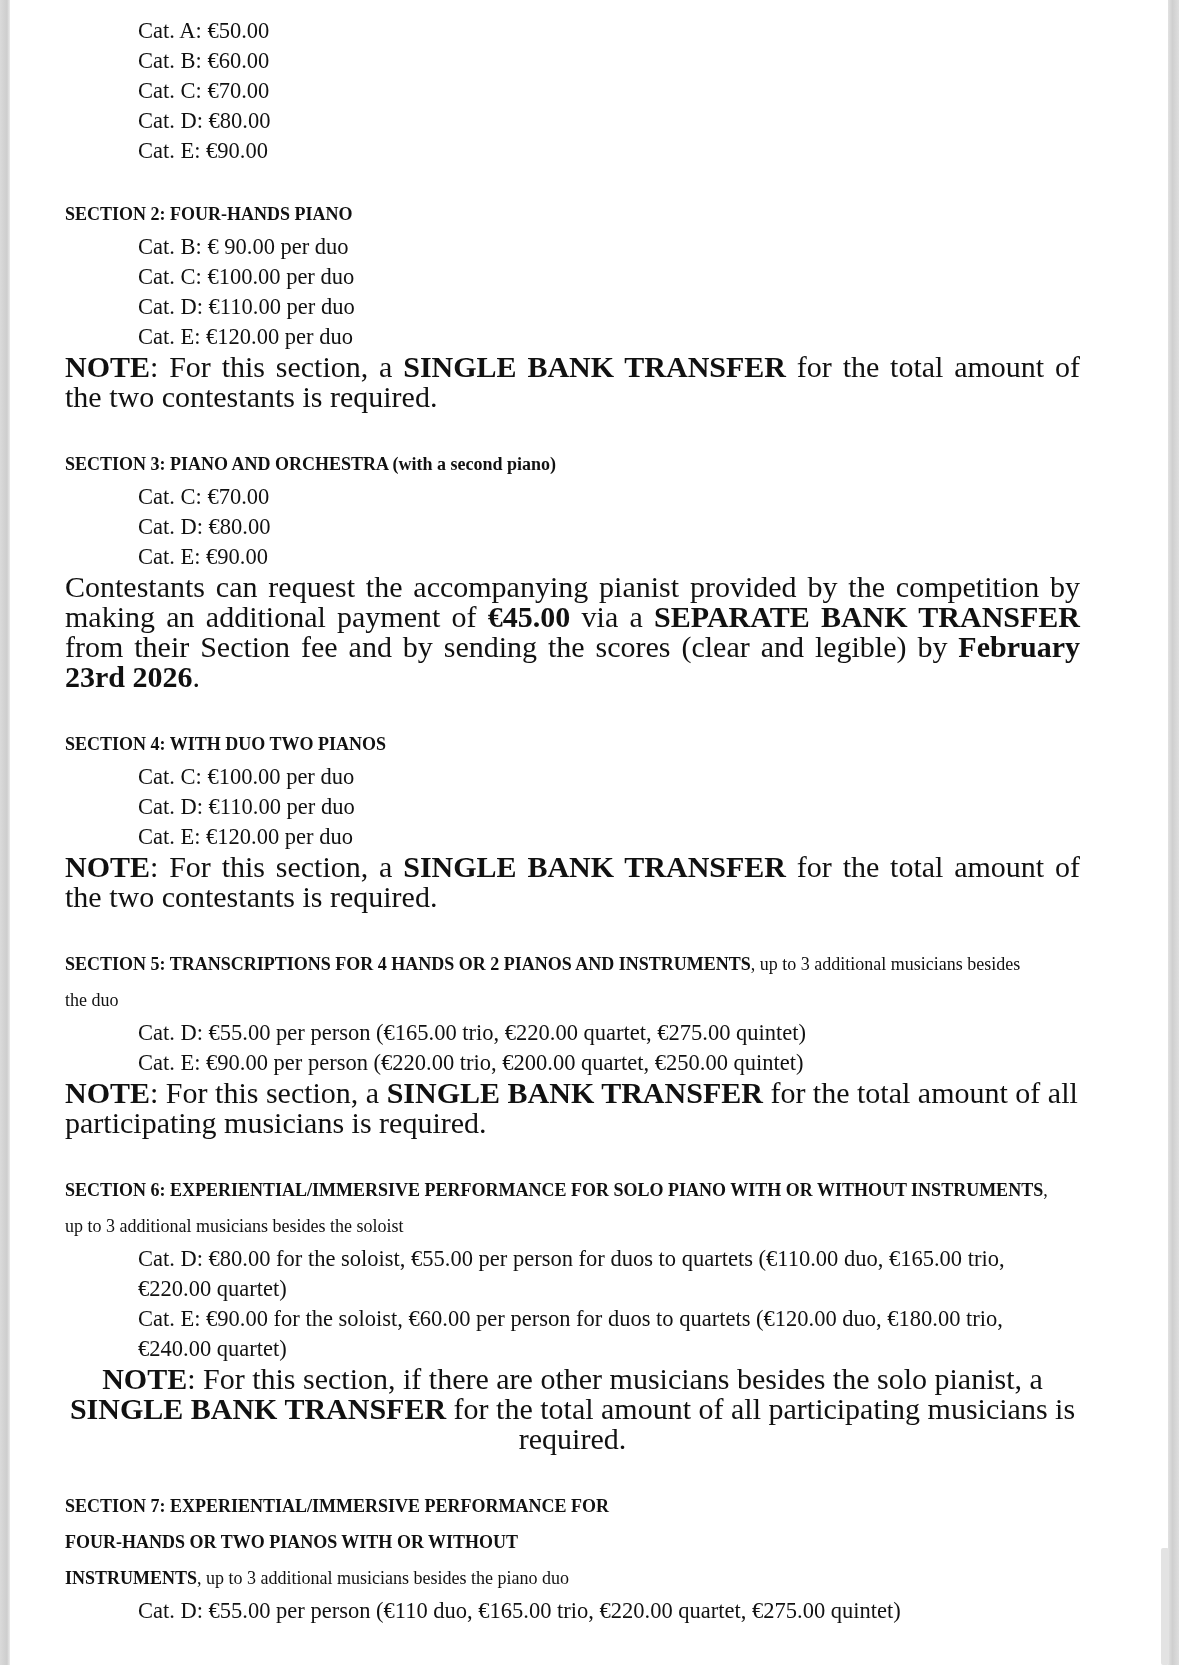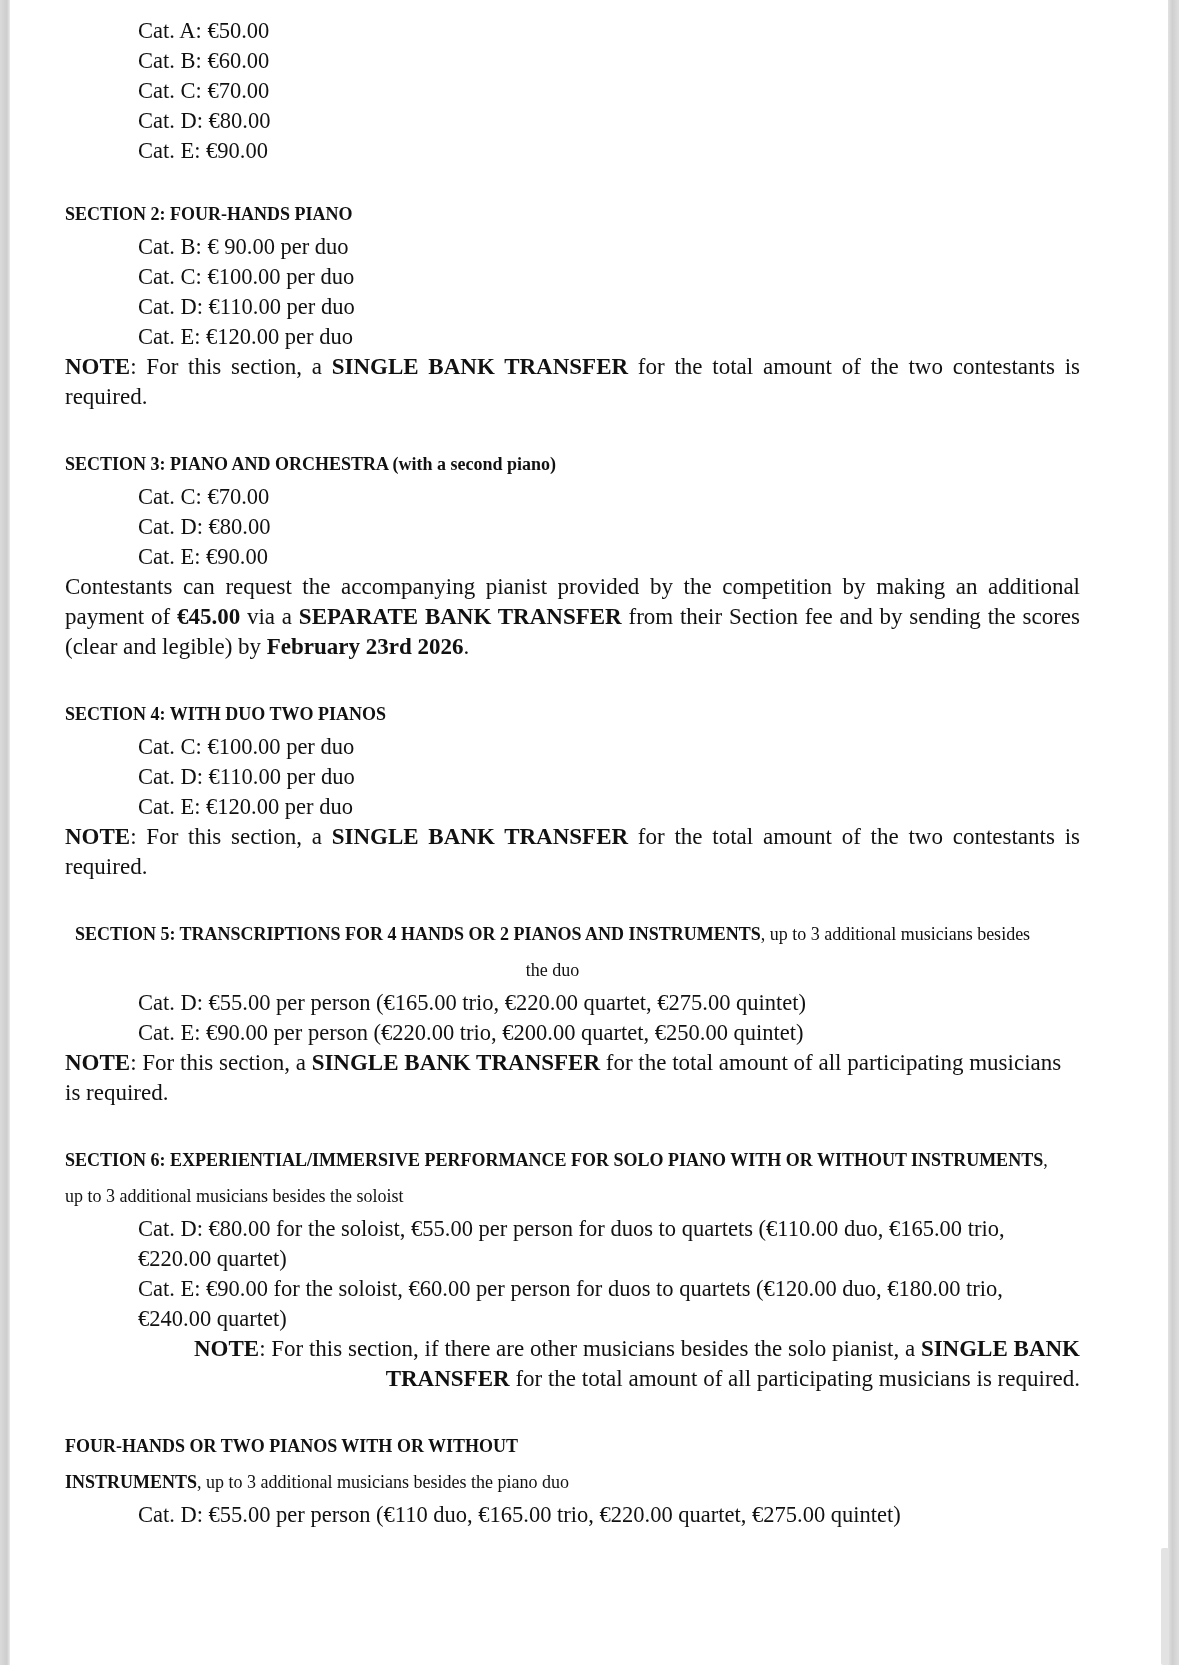--- a/index.html
+++ b/index.html
@@ -52,21 +52,21 @@
     white-space: nowrap;
   }
   .cat.wrap { white-space: normal; padding-right: 30px; }
   .heading {
     font-size: 18px;
     line-height: 36px;
     font-weight: bold;
   }
   .heading .rest { font-weight: normal; }
   .para {
-    font-size: 23px;
+    font-size: 30px;
     line-height: 30px;
     text-align: justify;
   }
   .para b { font-weight: bold; }
   .gap { height: 34px; }
 </style>
 </head>
 <body>
 
 <div class="left-edge"></div>
@@ -111,38 +111,39 @@
     <div class="heading">SECTION 4: WITH DUO TWO PIANOS</div>
     <div class="cat">Cat. C: €100.00 per duo</div>
     <div class="cat">Cat. D: €110.00 per duo</div>
     <div class="cat">Cat. E: €120.00 per duo</div>
     <div class="para"><b>NOTE</b><span>: For this section, a </span><b>SINGLE BANK TRANSFER</b><span> for the total amount of the two contestants is required.</span></div>
   </div>
 
   <div class="gap"></div>
 
   <div>
-    <div class="heading" style="padding-right:40px;text-align:center;"><span>SECTION 5: TRANSCRIPTIONS FOR 4 HANDS OR 2 PIANOS AND INSTRUMENTS</span><span class="rest">, up to 3 additional musicians besides the duo</span></div>
+    <div class="heading" style="padding-right:40px;"><span>SECTION 5: TRANSCRIPTIONS FOR 4 HANDS OR 2 PIANOS AND INSTRUMENTS</span><span class="rest">, up to 3 additional musicians besides the duo</span></div>
     <div class="cat">Cat. D: €55.00 per person (€165.00 trio, €220.00 quartet, €275.00 quintet)</div>
     <div class="cat">Cat. E: €90.00 per person (€220.00 trio, €200.00 quartet, €250.00 quintet)</div>
     <div class="para" style="text-align:left;"><b>NOTE</b><span>: For this section, a </span><b>SINGLE BANK TRANSFER</b><span> for the total amount of all participating musicians is required.</span></div>
   </div>
 
   <div class="gap"></div>
 
   <div>
     <div class="heading" style="padding-right:20px;"><span>SECTION 6: EXPERIENTIAL/IMMERSIVE PERFORMANCE FOR SOLO PIANO WITH OR WITHOUT INSTRUMENTS</span><span class="rest">, up to 3 additional musicians besides the soloist</span></div>
     <div class="cat wrap">Cat. D: €80.00 for the soloist, €55.00 per person for duos to quartets (€110.00 duo, €165.00 trio, €220.00 quartet)</div>
     <div class="cat wrap">Cat. E: €90.00 for the soloist, €60.00 per person for duos to quartets (€120.00 duo, €180.00 trio, €240.00 quartet)</div>
-    <div class="para" style="text-align:right;"><b>NOTE</b><span>: For this section, if there are other musicians besides the solo pianist, a </span><b>SINGLE BANK TRANSFER</b><span> for the total amount of all participating musicians is required.</span></div>
+    <div class="para" style="text-align:center;"><b>NOTE</b><span>: For this section, if there are other musicians besides the solo pianist, a </span><b>SINGLE BANK TRANSFER</b><span> for the total amount of all participating musicians is required.</span></div>
   </div>
 
   <div class="gap"></div>
 
   <div>
     <div class="heading">
+      <div>SECTION 7: EXPERIENTIAL/IMMERSIVE PERFORMANCE FOR</div>
       <div>FOUR-HANDS OR TWO PIANOS WITH OR WITHOUT</div>
       <div><span>INSTRUMENTS</span><span class="rest">, up to 3 additional musicians besides the piano duo</span></div>
     </div>
     <div class="cat">Cat. D: €55.00 per person (€110 duo, €165.00 trio, €220.00 quartet, €275.00 quintet)</div>
   </div>
 
 </div>
 
 </body></html>

